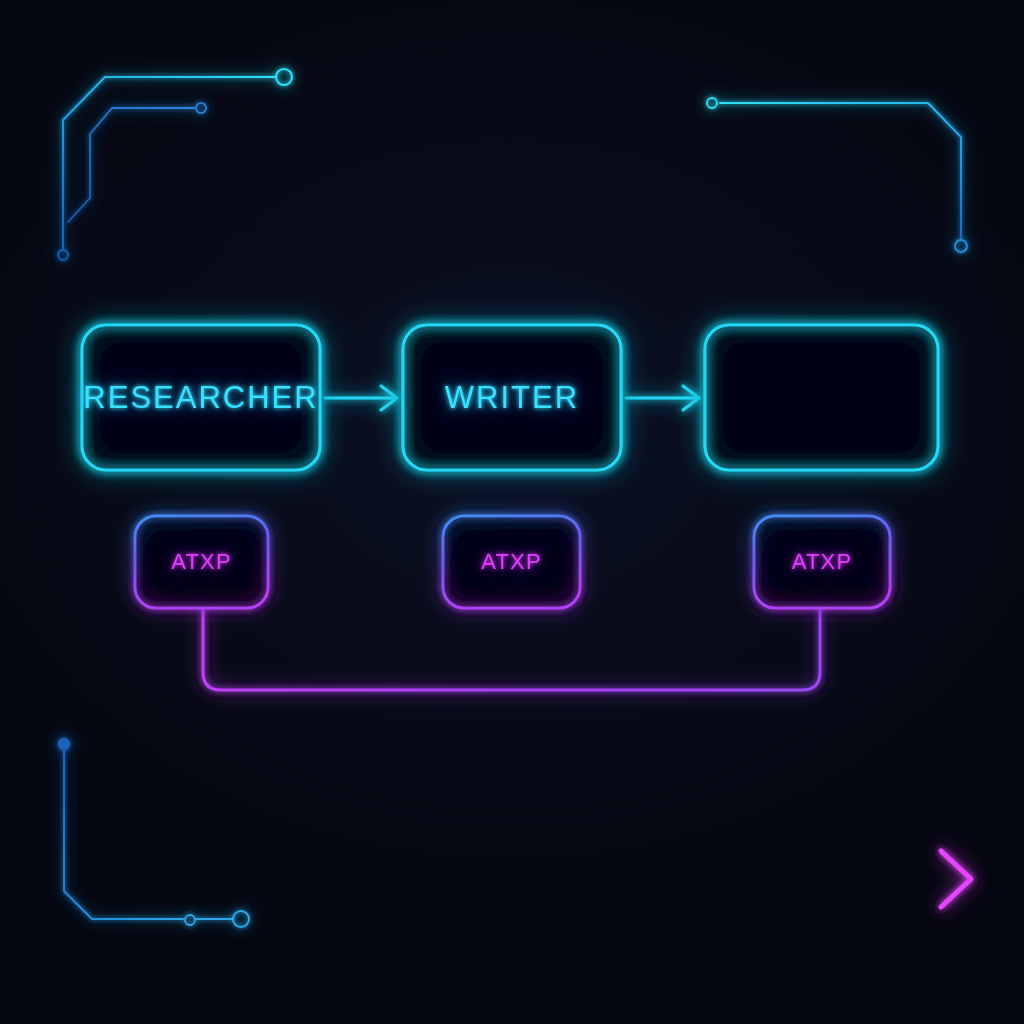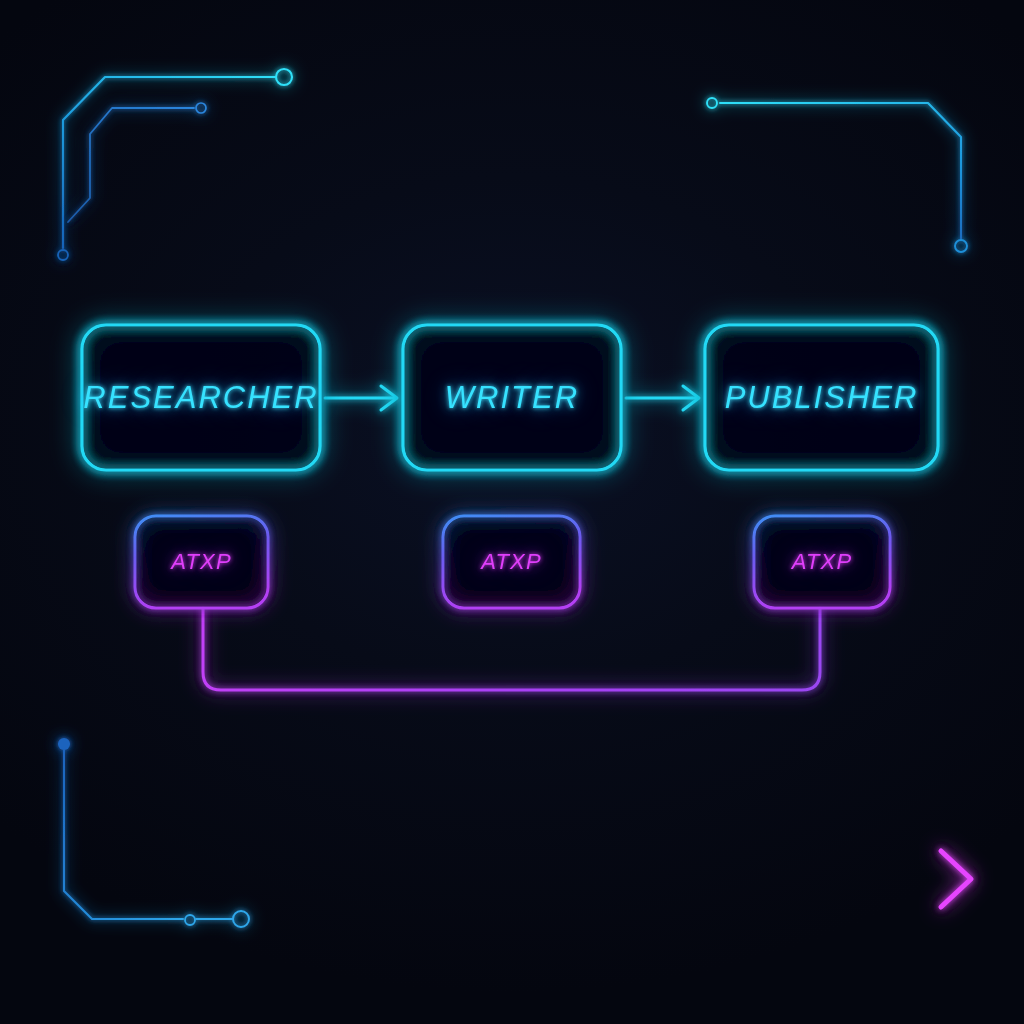--- a/index.html
+++ b/index.html
@@ -10,21 +10,20 @@
   }
   #stage {
     position: relative;
     width: 1024px;
     height: 1024px;
     overflow: hidden;
     background:
       radial-gradient(ellipse 70% 55% at 50% 42%, #0a1024 0%, #070b18 45%, #04060f 100%),
       #04060f;
     font-family: "Liberation Sans", sans-serif;
-    font-style: italic;
   }
   #vector-layer {
     position: absolute;
     inset: 0;
     width: 1024px;
     height: 1024px;
   }
   .node-label {
     position: absolute;
     display: flex;
@@ -200,19 +199,18 @@
     <g filter="url(#glow-soft)">
       <rect x="443" y="516" width="137" height="92" rx="21" ry="21" fill="#070616" fill-opacity="0.55" stroke="url(#atxpBorder)" stroke-width="3.0"></rect>
     </g>
     <g filter="url(#glow-soft)">
       <rect x="754" y="516" width="136" height="92" rx="21" ry="21" fill="#070616" fill-opacity="0.55" stroke="url(#atxpBorder)" stroke-width="3.0"></rect>
     </g>
   </svg>
 
   <div class="node-label agent-label" style="left:82px; top:325px; width:238px; height:145px;">RESEARCHER</div>
   <div class="node-label agent-label" style="left:403px; top:325px; width:218px; height:145px;">WRITER</div>
-  <div class="node-label agent-label" style="left:705px; top:325px; width:233px; height:145px;">PUBLISHER</div>
 
   <div class="node-label atxp-label" style="left:135px; top:516px; width:133px; height:92px;">ATXP</div>
   <div class="node-label atxp-label" style="left:443px; top:516px; width:137px; height:92px;">ATXP</div>
   <div class="node-label atxp-label" style="left:754px; top:516px; width:136px; height:92px;">ATXP</div>
 
 </div>
 
 </body></html>

